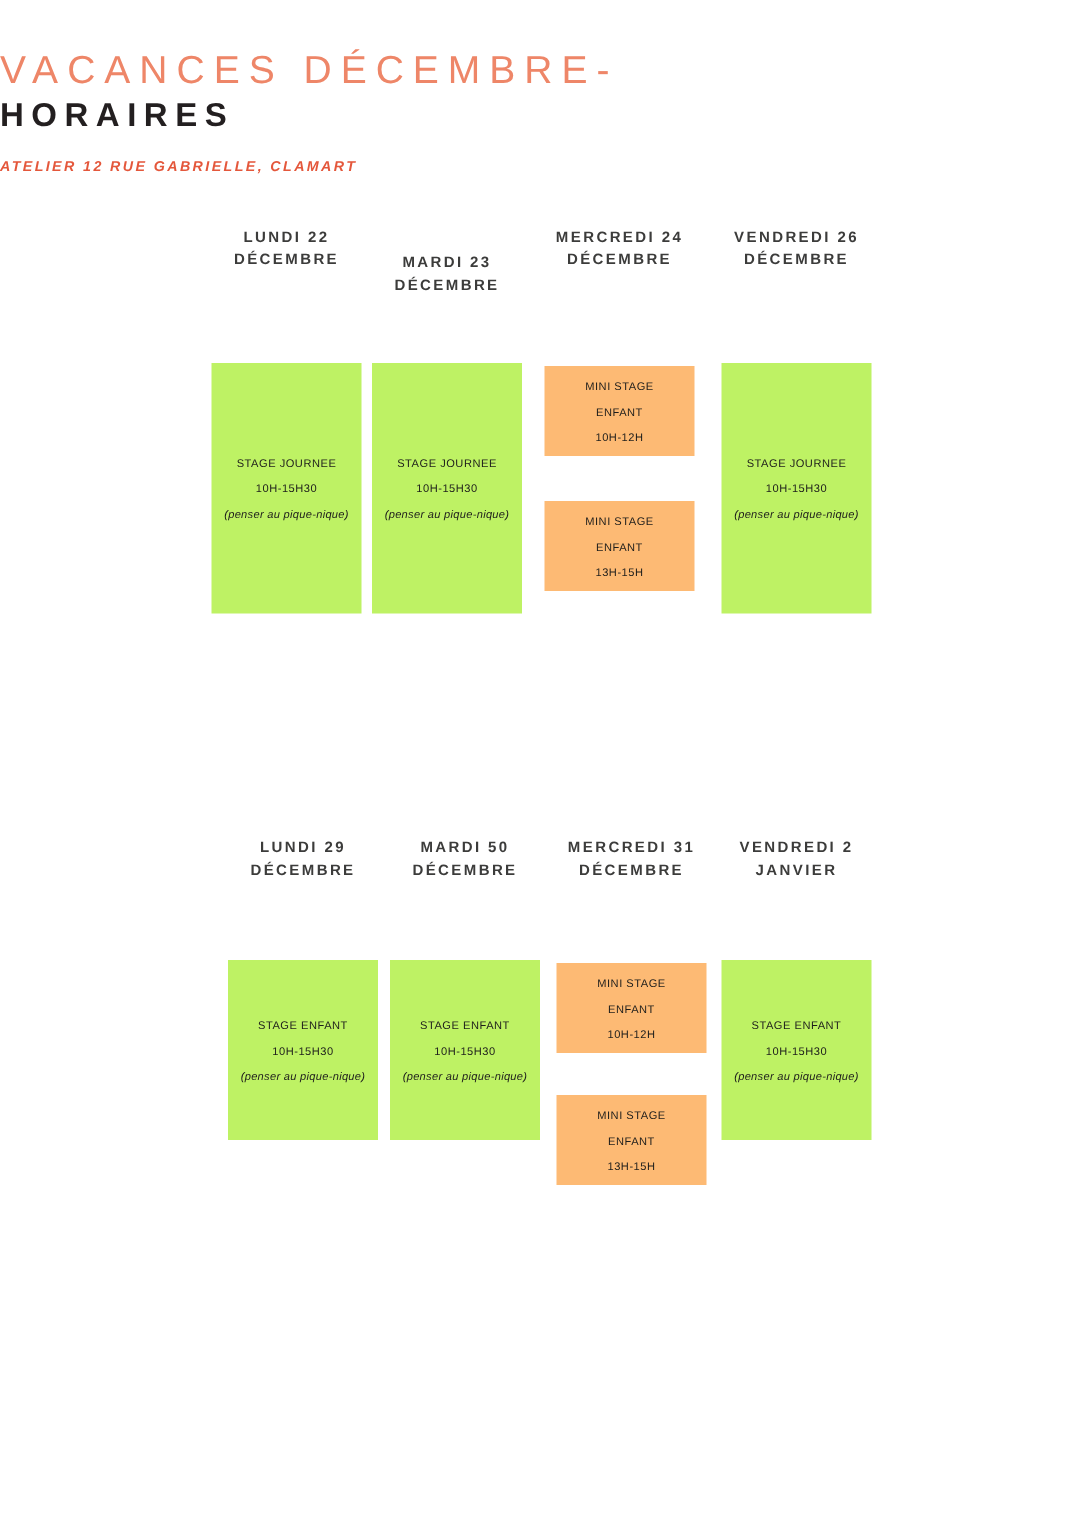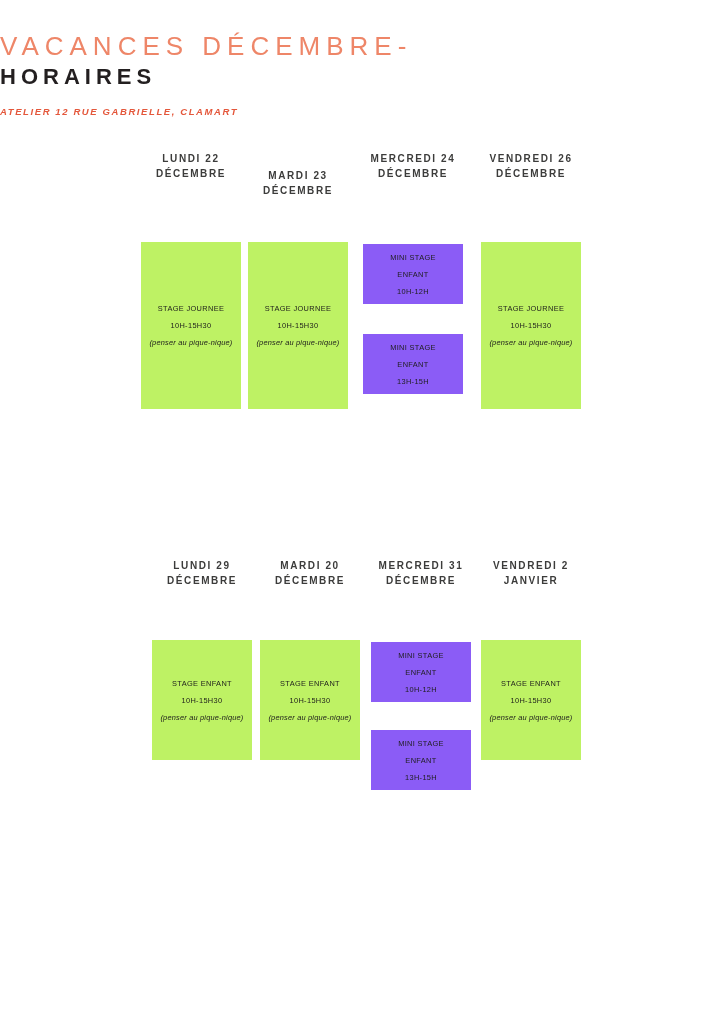--- a/index.html
+++ b/index.html
@@ -87,21 +87,21 @@
   .block {
     position: absolute;
     box-sizing: border-box;
     display: flex;
     flex-direction: column;
     align-items: center;
     justify-content: center;
     text-align: center;
   }
   .block.green  { background: #bef264; }
-  .block.yellow { background: #8b5cf6; }
+  .block.yellow { background: #fdba74; }
 
   .block-line {
     font-size: 7.4px;
     letter-spacing: 0.35px;
     color: #1d1d1b;
     line-height: 17px;
     white-space: nowrap;
   }
   .block-line.note {
     font-style: italic;
@@ -176,21 +176,21 @@
   </div>
 
   <div class="section section-row2">
 
     <div class="day-headers">
       <div class="day-header" style="left:152px; width:100px; top:6px;">
         <span class="dh-line">LUNDI 29</span>
         <span class="dh-line">DÉCEMBRE</span>
       </div>
       <div class="day-header" style="left:260px; width:100px; top:6px;">
-        <span class="dh-line">MARDI 20</span>
+        <span class="dh-line">MARDI 50</span>
         <span class="dh-line">DÉCEMBRE</span>
       </div>
       <div class="day-header" style="left:371px; width:100px; top:6px;">
         <span class="dh-line">MERCREDI 31</span>
         <span class="dh-line">DÉCEMBRE</span>
       </div>
       <div class="day-header" style="left:481px; width:100px; top:6px;">
         <span class="dh-line">VENDREDI 2</span>
         <span class="dh-line">JANVIER</span>
       </div>

